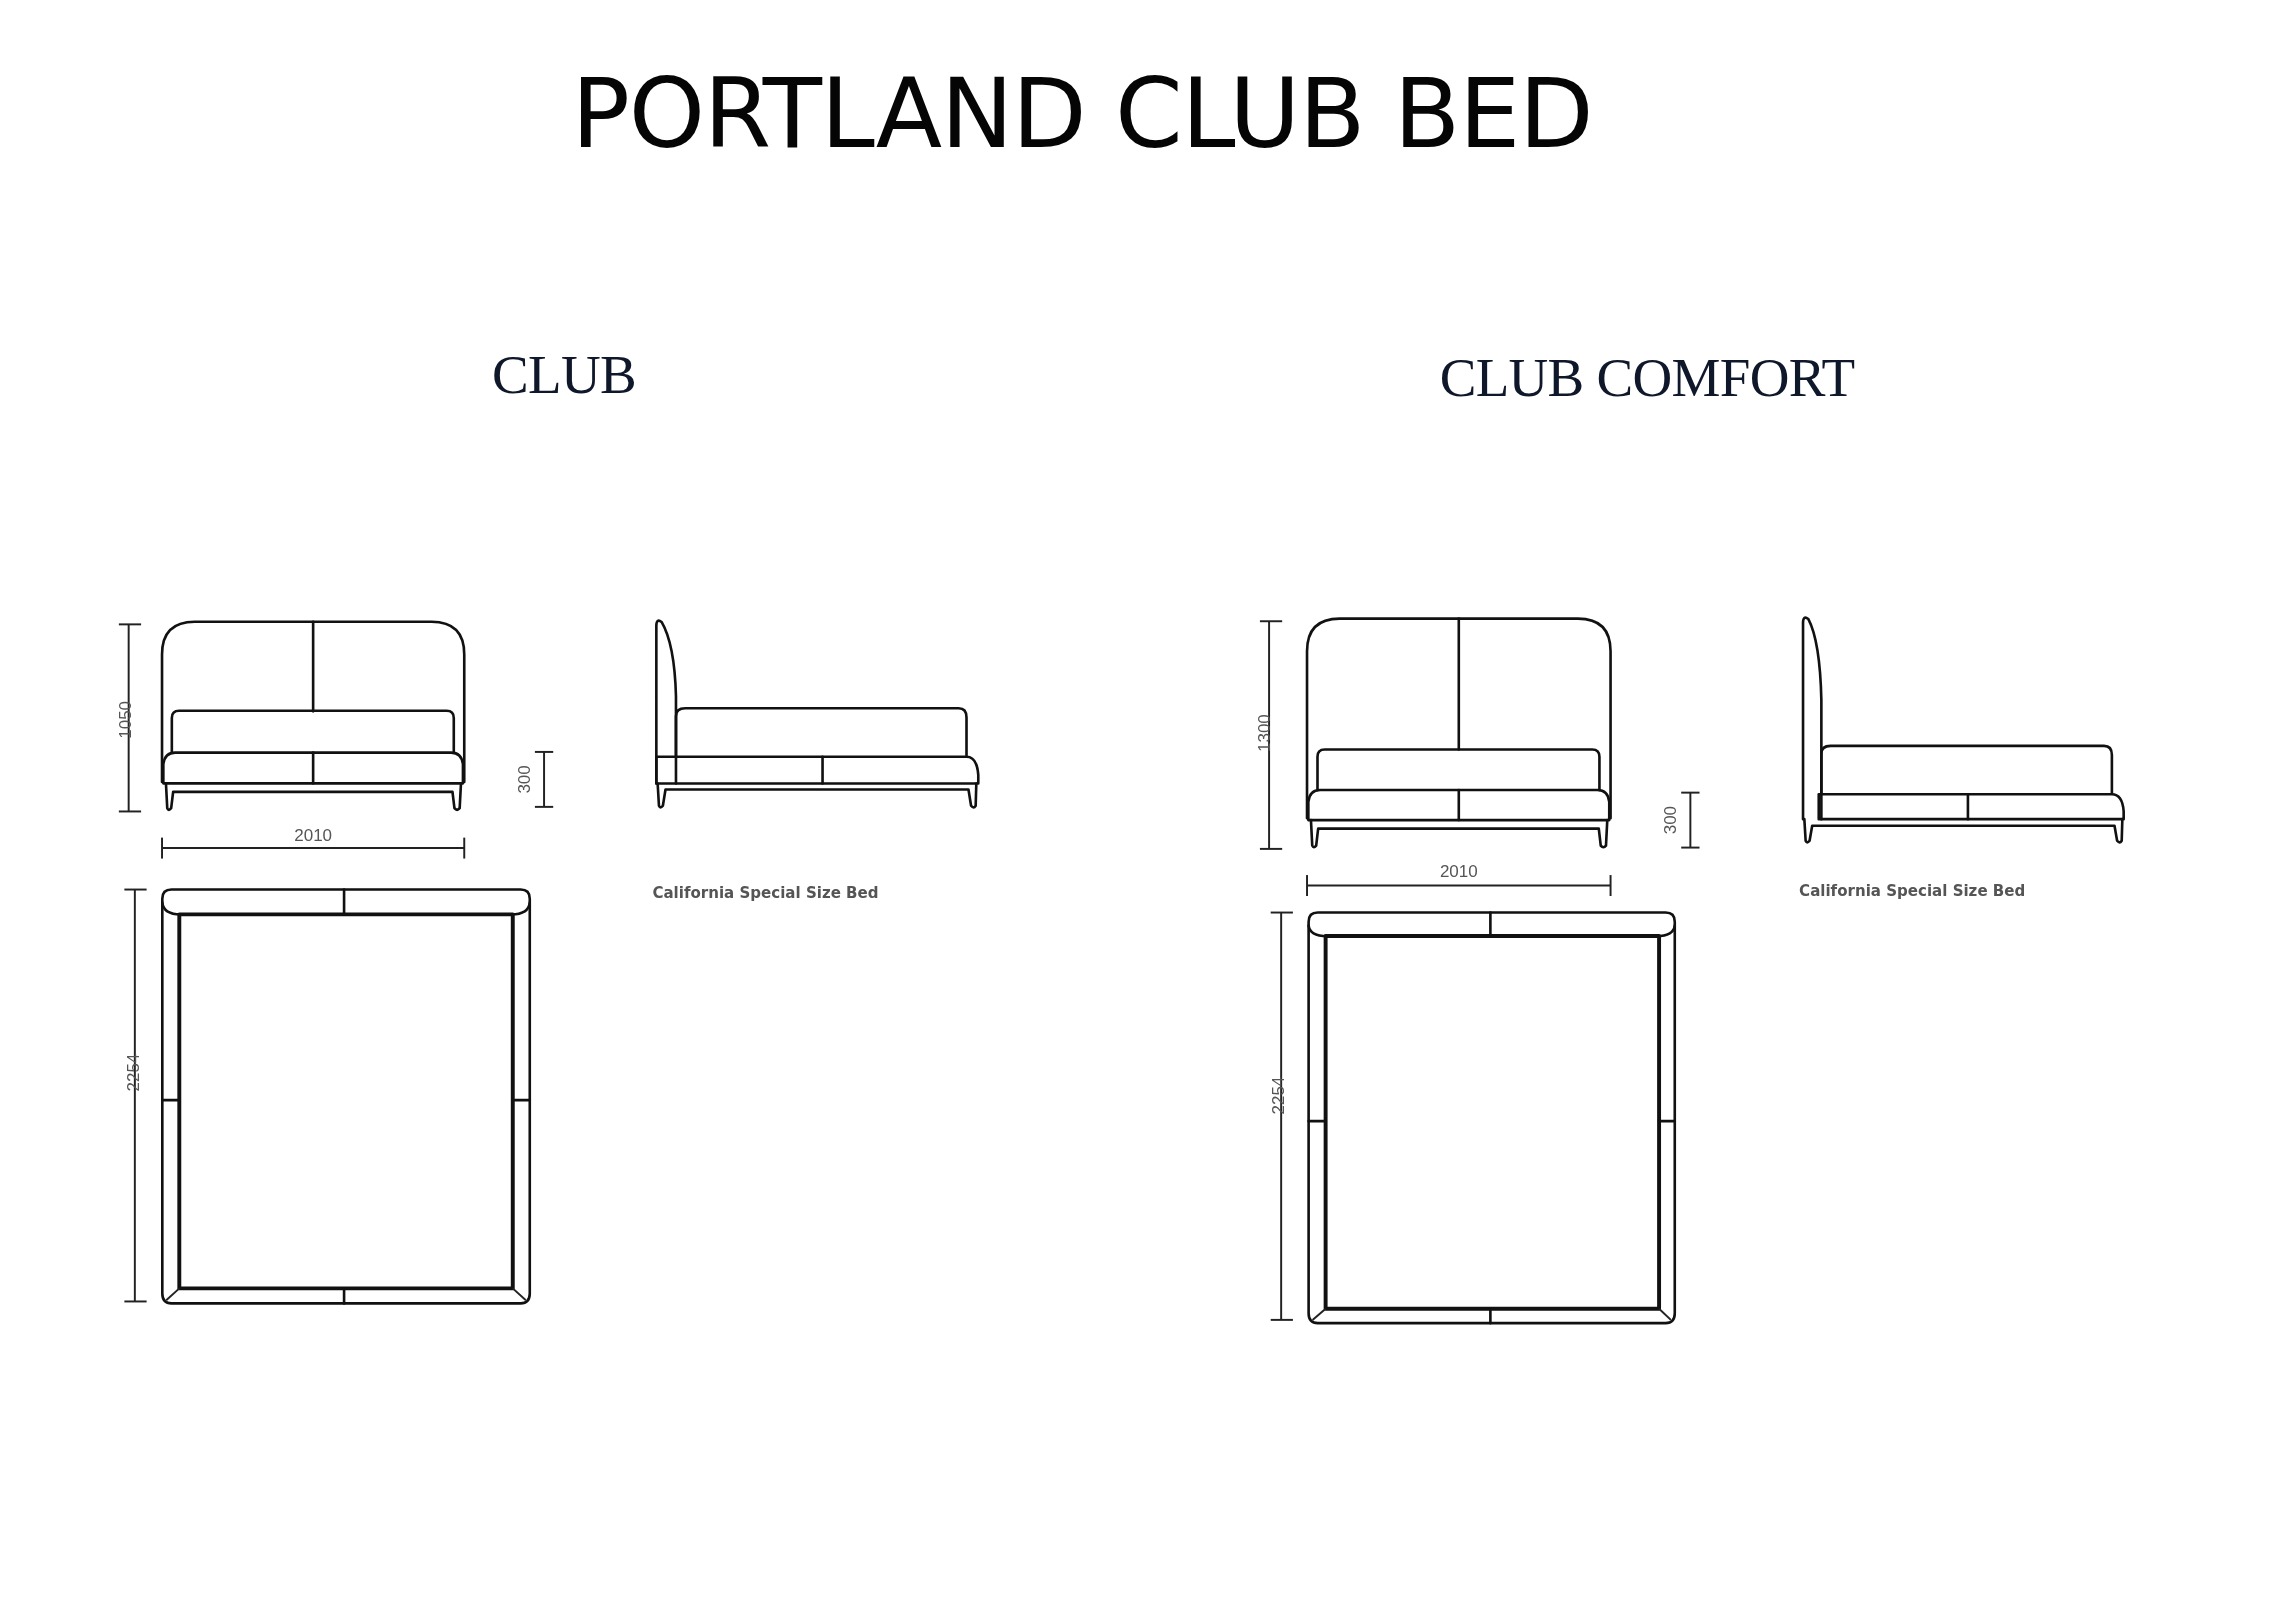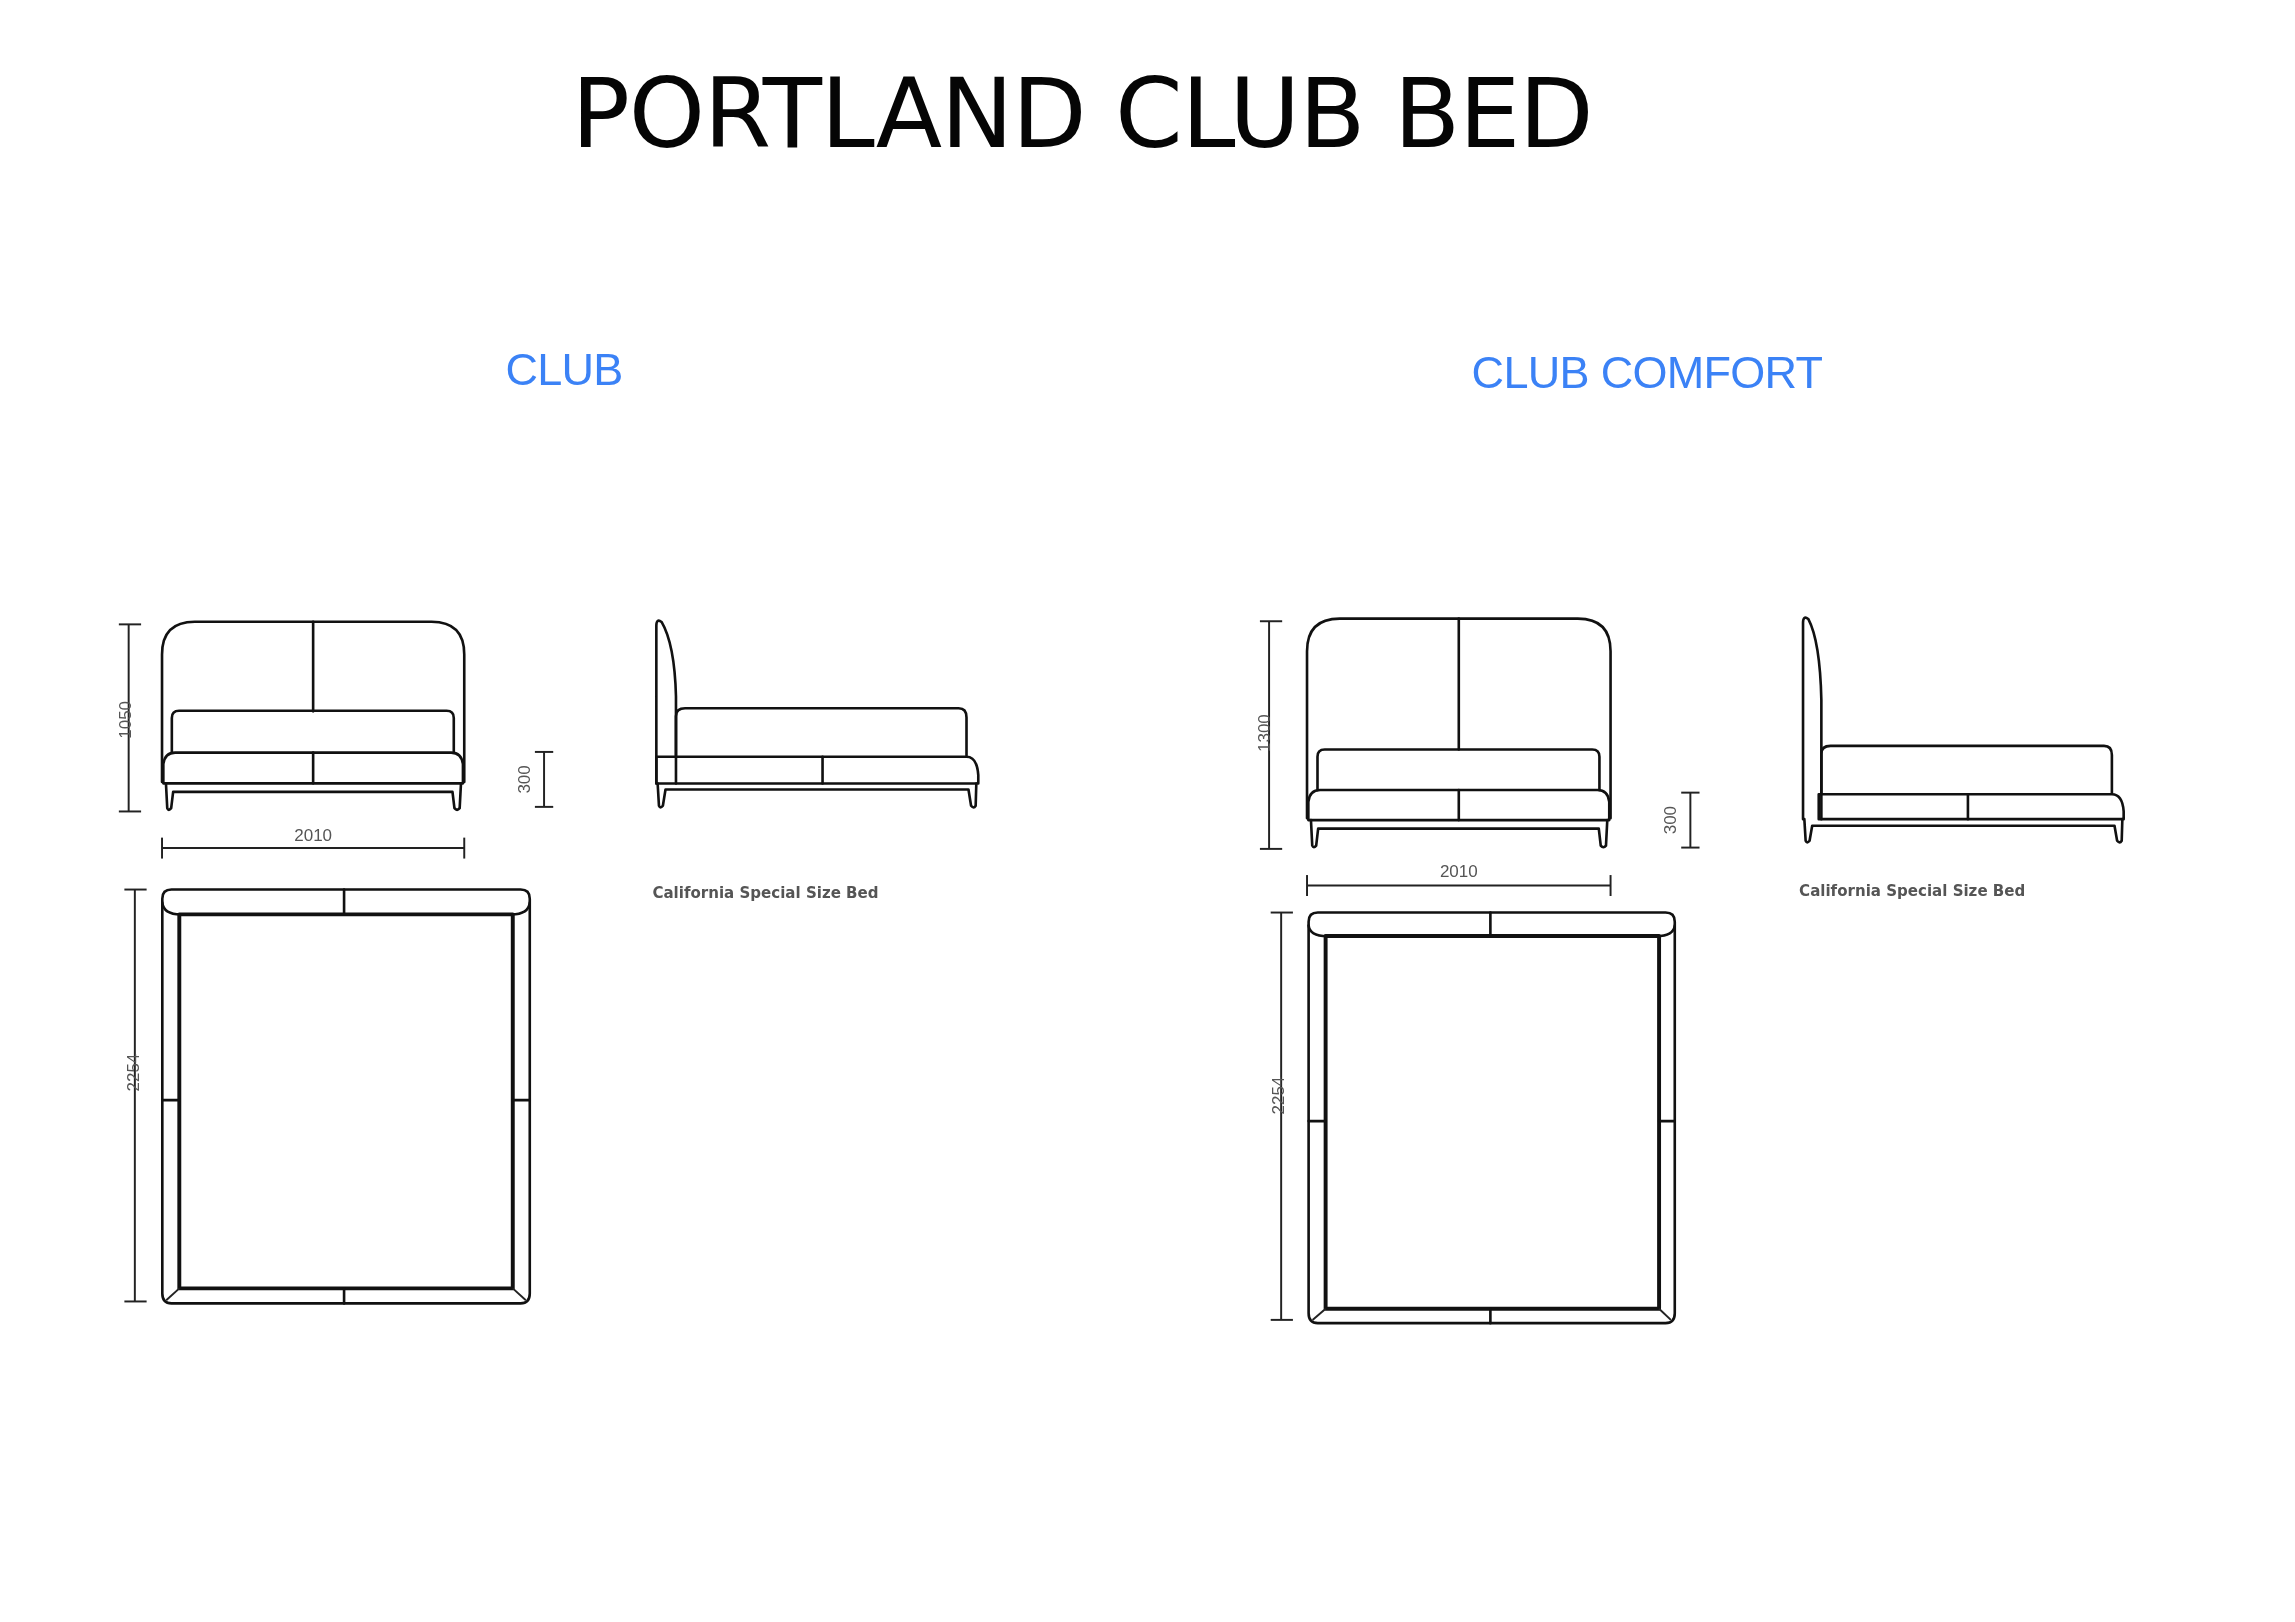--- a/index.html
+++ b/index.html
@@ -1,18 +1,18 @@
 <!DOCTYPE html>
 <html style="font-size:10.5px"><head>
 <meta charset="utf-8">
 <style>
   html, body { margin:0; padding:0; background:#ffffff; }
   body { width:2295px; height:1623px; position:relative; overflow:hidden; font-family:"Liberation Sans", sans-serif; }
   .title { position:absolute; left:0; width:2164px; top:65px; text-align:center; font-family:"DejaVu Sans", sans-serif; font-size:97px; letter-spacing:-1.3px; color:#050505; line-height:1; }
-  .subtitle { position:absolute; font-family:Liberation Sans, sans-serif; font-size:45px; color:#3b82f6; line-height:1; white-space:nowrap; transform:translateX(-50%); letter-spacing:-0.7px; }
+  .subtitle { position:absolute; font-family:Liberation Serif, serif; font-size:55px; color:#0f172a; line-height:1; white-space:nowrap; transform:translateX(-50%); letter-spacing:-0.7px; }
   svg.drawing { position:absolute; overflow:visible; }
   .dim { font-family:"Liberation Sans", sans-serif; fill:#555555; }
   .caption { font-family:"DejaVu Sans", sans-serif; font-weight:bold; fill:#555555; }
   .stroke { fill:none; stroke:#111; stroke-width:4; stroke-linejoin:round; stroke-linecap:round; }
   .thin { fill:none; stroke:#222; stroke-width:3; }
 </style>
 </head>
 <body>
 
 <div class="title">PORTLAND CLUB BED</div>

